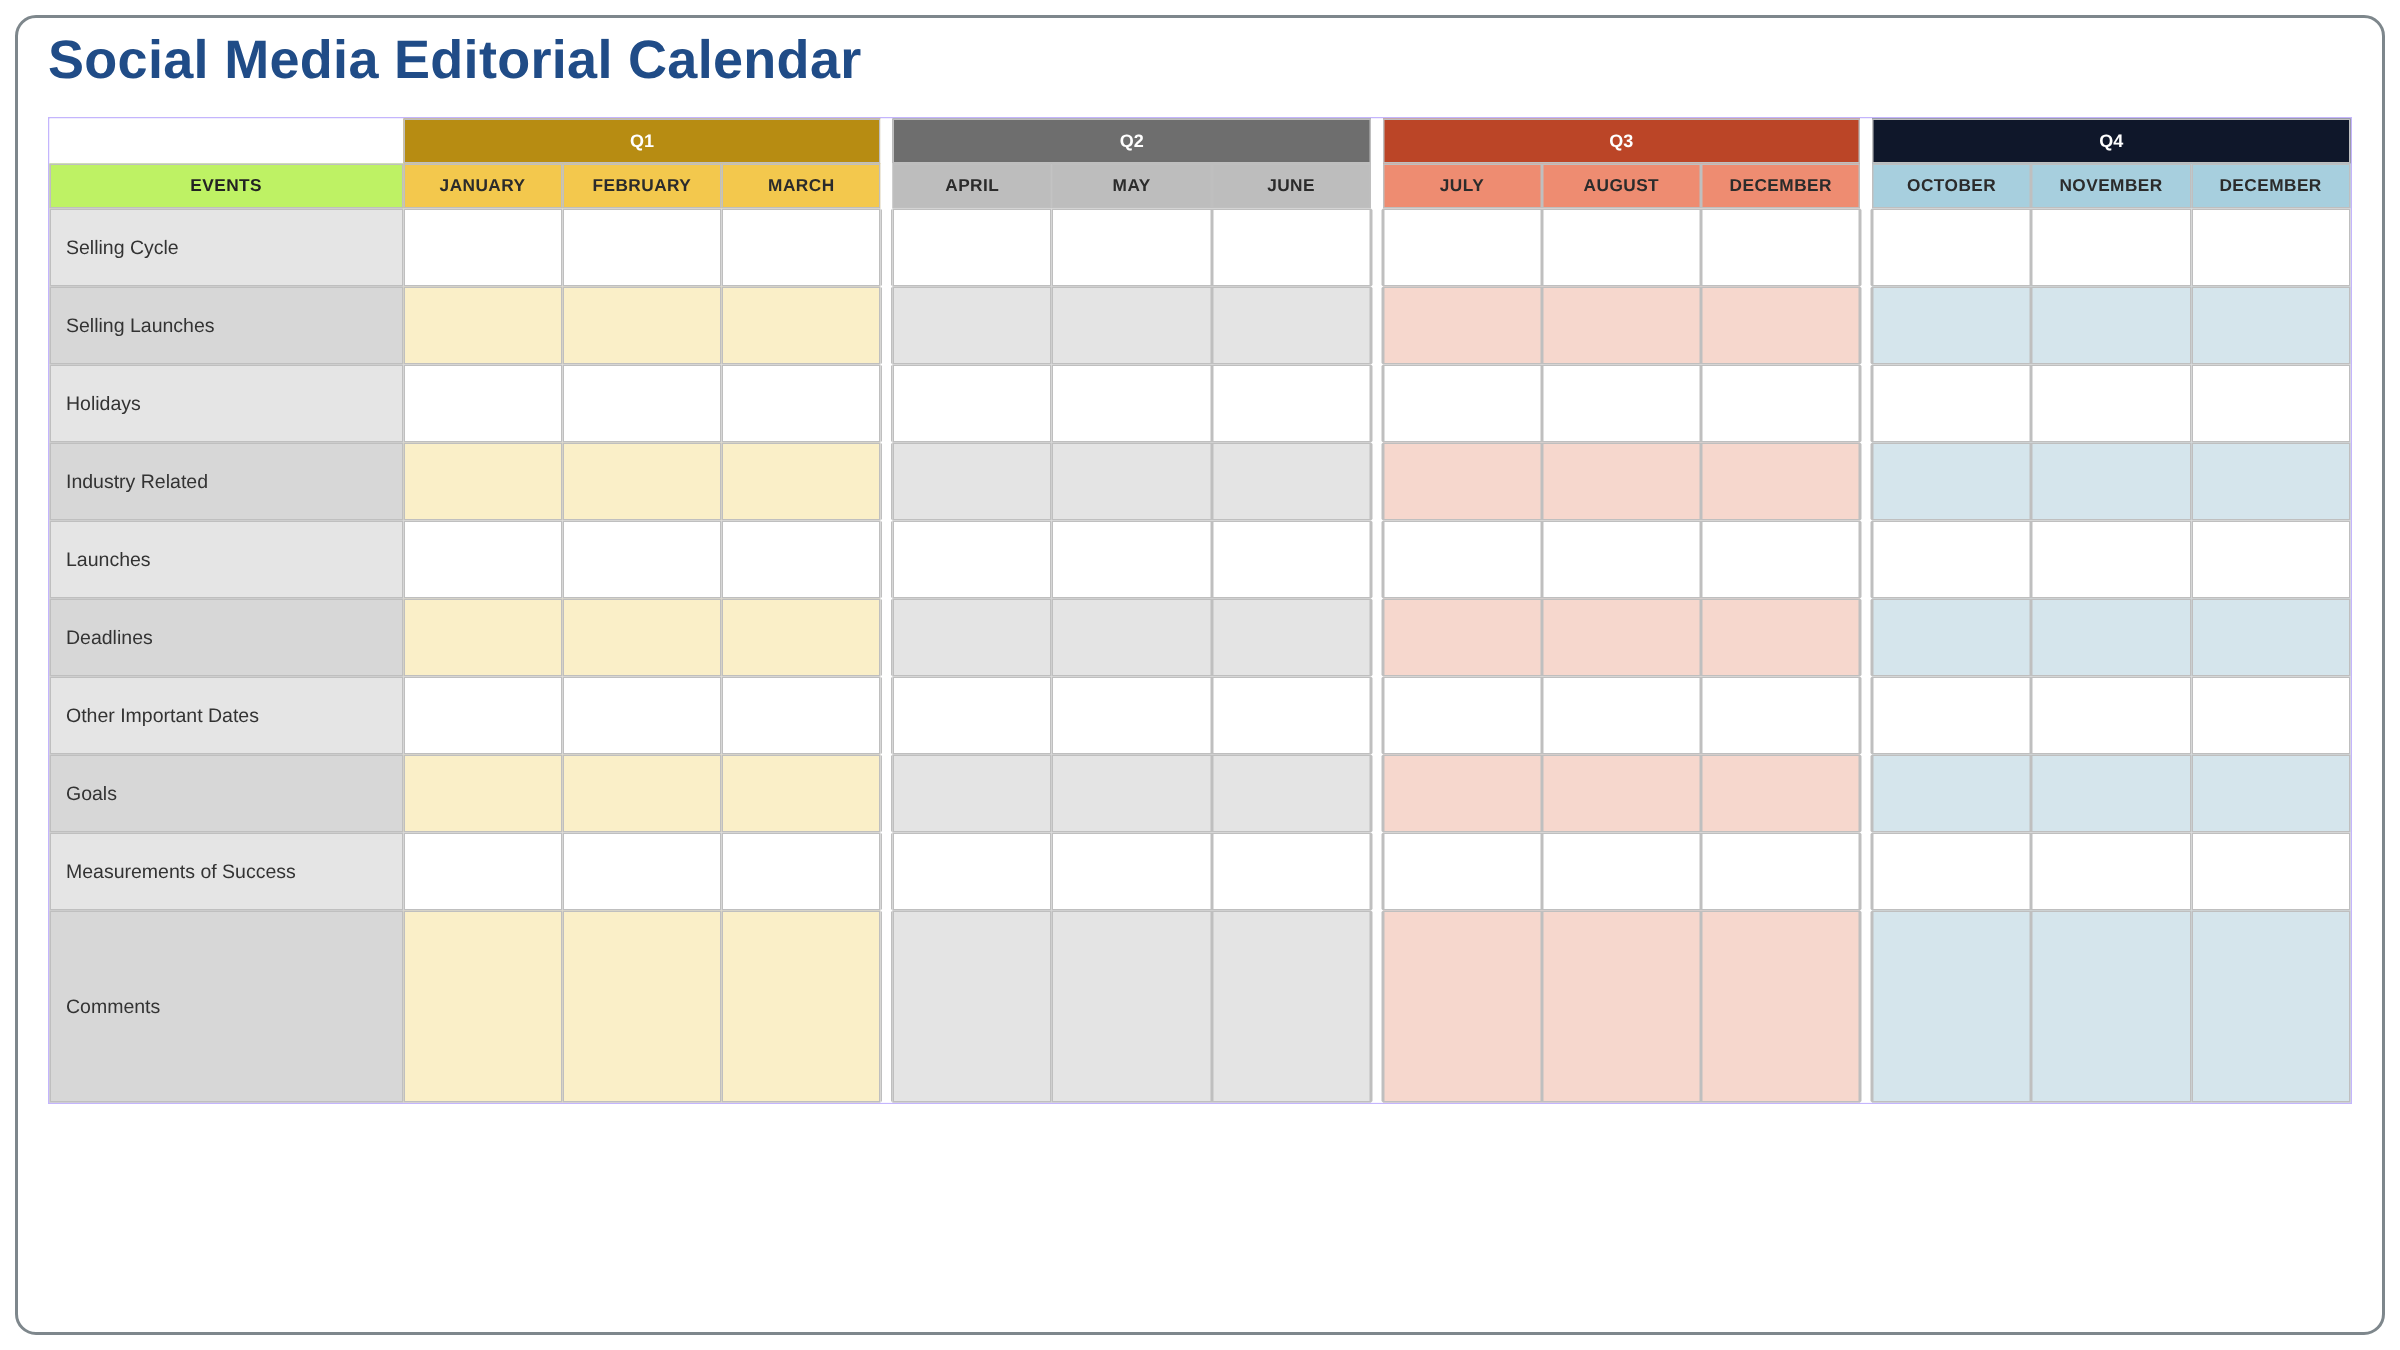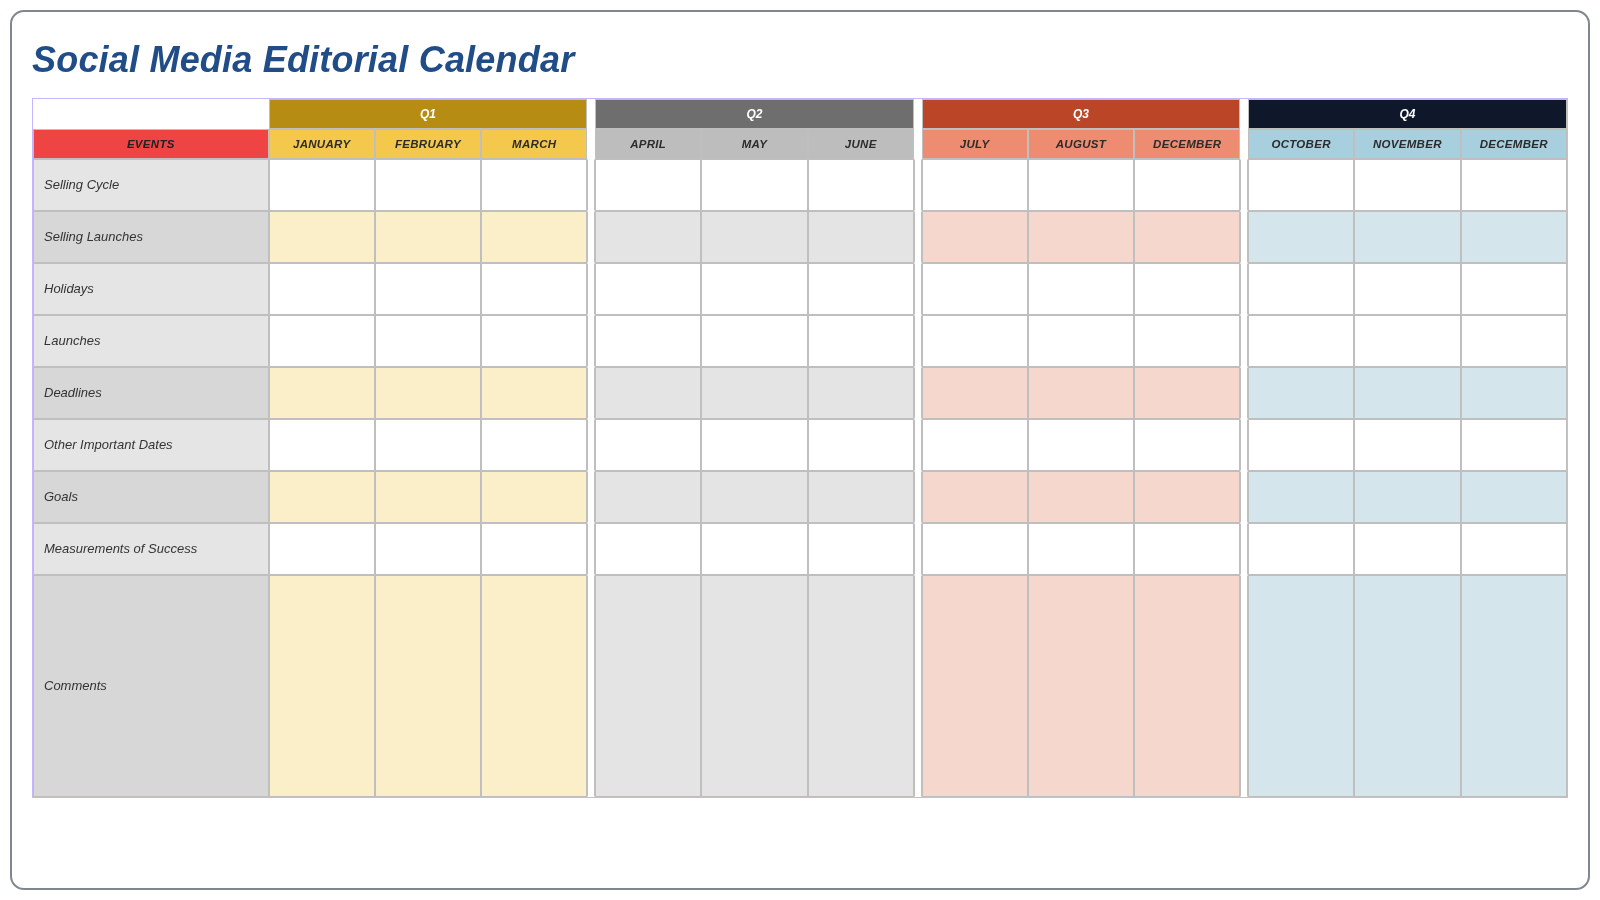--- a/index.html
+++ b/index.html
@@ -19,22 +19,21 @@
     left: 10px;
     top: 10px;
     right: 10px;
     bottom: 10px;
     border: 2px solid #7e878c;
     border-radius: 14px;
     overflow: hidden;
     background: #fff;
   }
   .inner {
-    padding: 28px 20px 14px 20px;
-    font-style: italic;
+    padding: 8px 20px 14px 20px;
   }
   h1.title {
     margin: 0 0 18px 0;
     font-size: 36px;
     line-height: 1.1;
     font-weight: 800;
     color: #204c87;
     letter-spacing: 0.2px;
   }
 
@@ -60,33 +59,33 @@
   tr.qrow td { height: 30px; font-size: 12px; font-weight: 700; text-align: center; color: #fff; }
   tr.qrow td.corner, tr.qrow td.gap { background: #fff; border-color: transparent; border-left-color:#fff; border-right-color:#fff;}
   tr.qrow td.corner { border: 1px solid transparent; }
   .q1h { background: #b78c12; }
   .q2h { background: #6e6e6e; }
   .q3h { background: #bb4527; }
   .q4h { background: #0f172a; }
 
   
   tr.mrow td { height: 30px; font-size: 11.5px; font-weight: 700; text-align: center; color: #2b2b2b; letter-spacing: .3px; }
-  tr.mrow td.events-head { background: #ef4444; color:#222; font-weight:700;margin-left:24px; }
+  tr.mrow td.events-head { background: #bef264; color:#222; font-weight:700;margin-left:24px; }
   tr.mrow td.gap { background:#fff; border-color: transparent; }
   .m-q1 { background: #f3c84d; }
   .m-q2 { background: #bdbdbd; }
   .m-q3 { background: #ee8c71; }
   .m-q4 { background: #a7cfde; }
 
   
   td.gap { background: #fff; border-left: 1px solid #bfbfbf; border-right: 1px solid #bfbfbf; border-top-color:#fff; border-bottom-color:#fff; }
 
   
   tr.body td { height: 52px; font-size: 13px; }
-  tr.body.tall td { height: 222px; }
+  tr.body.tall td { height: 128px; }
   tr.body td.label { padding: 0 10px; background: #e5e5e5; color:#333; }
   tr.body.shade td.label { background: #d7d7d7; }
 
   tr.body td.cell { background: #fff; }
   tr.body.shade td.c-q1 { background: #faefc8; }
   tr.body.shade td.c-q2 { background: #e4e4e4; }
   tr.body.shade td.c-q3 { background: #f6d7cd; }
   tr.body.shade td.c-q4 { background: #d5e5ec; }
 
   tr.body td.gap { border-top-color: #fff; border-bottom-color:#fff; }
@@ -199,20 +198,38 @@
             <td class="cell c-q2"></td>
             <td class="gap"></td>
             <td class="cell c-q3"></td>
             <td class="cell c-q3"></td>
             <td class="cell c-q3"></td>
             <td class="gap"></td>
             <td class="cell c-q4"></td>
             <td class="cell c-q4"></td>
             <td class="cell c-q4"></td>
           </tr>
+          <tr class="body shade">
+            <td class="label">Industry Related</td>
+            <td class="cell c-q1"></td>
+            <td class="cell c-q1"></td>
+            <td class="cell c-q1"></td>
+            <td class="gap"></td>
+            <td class="cell c-q2"></td>
+            <td class="cell c-q2"></td>
+            <td class="cell c-q2"></td>
+            <td class="gap"></td>
+            <td class="cell c-q3"></td>
+            <td class="cell c-q3"></td>
+            <td class="cell c-q3"></td>
+            <td class="gap"></td>
+            <td class="cell c-q4"></td>
+            <td class="cell c-q4"></td>
+            <td class="cell c-q4"></td>
+          </tr>
           <tr class="body">
             <td class="label">Launches</td>
             <td class="cell c-q1"></td>
             <td class="cell c-q1"></td>
             <td class="cell c-q1"></td>
             <td class="gap"></td>
             <td class="cell c-q2"></td>
             <td class="cell c-q2"></td>
             <td class="cell c-q2"></td>
             <td class="gap"></td>

